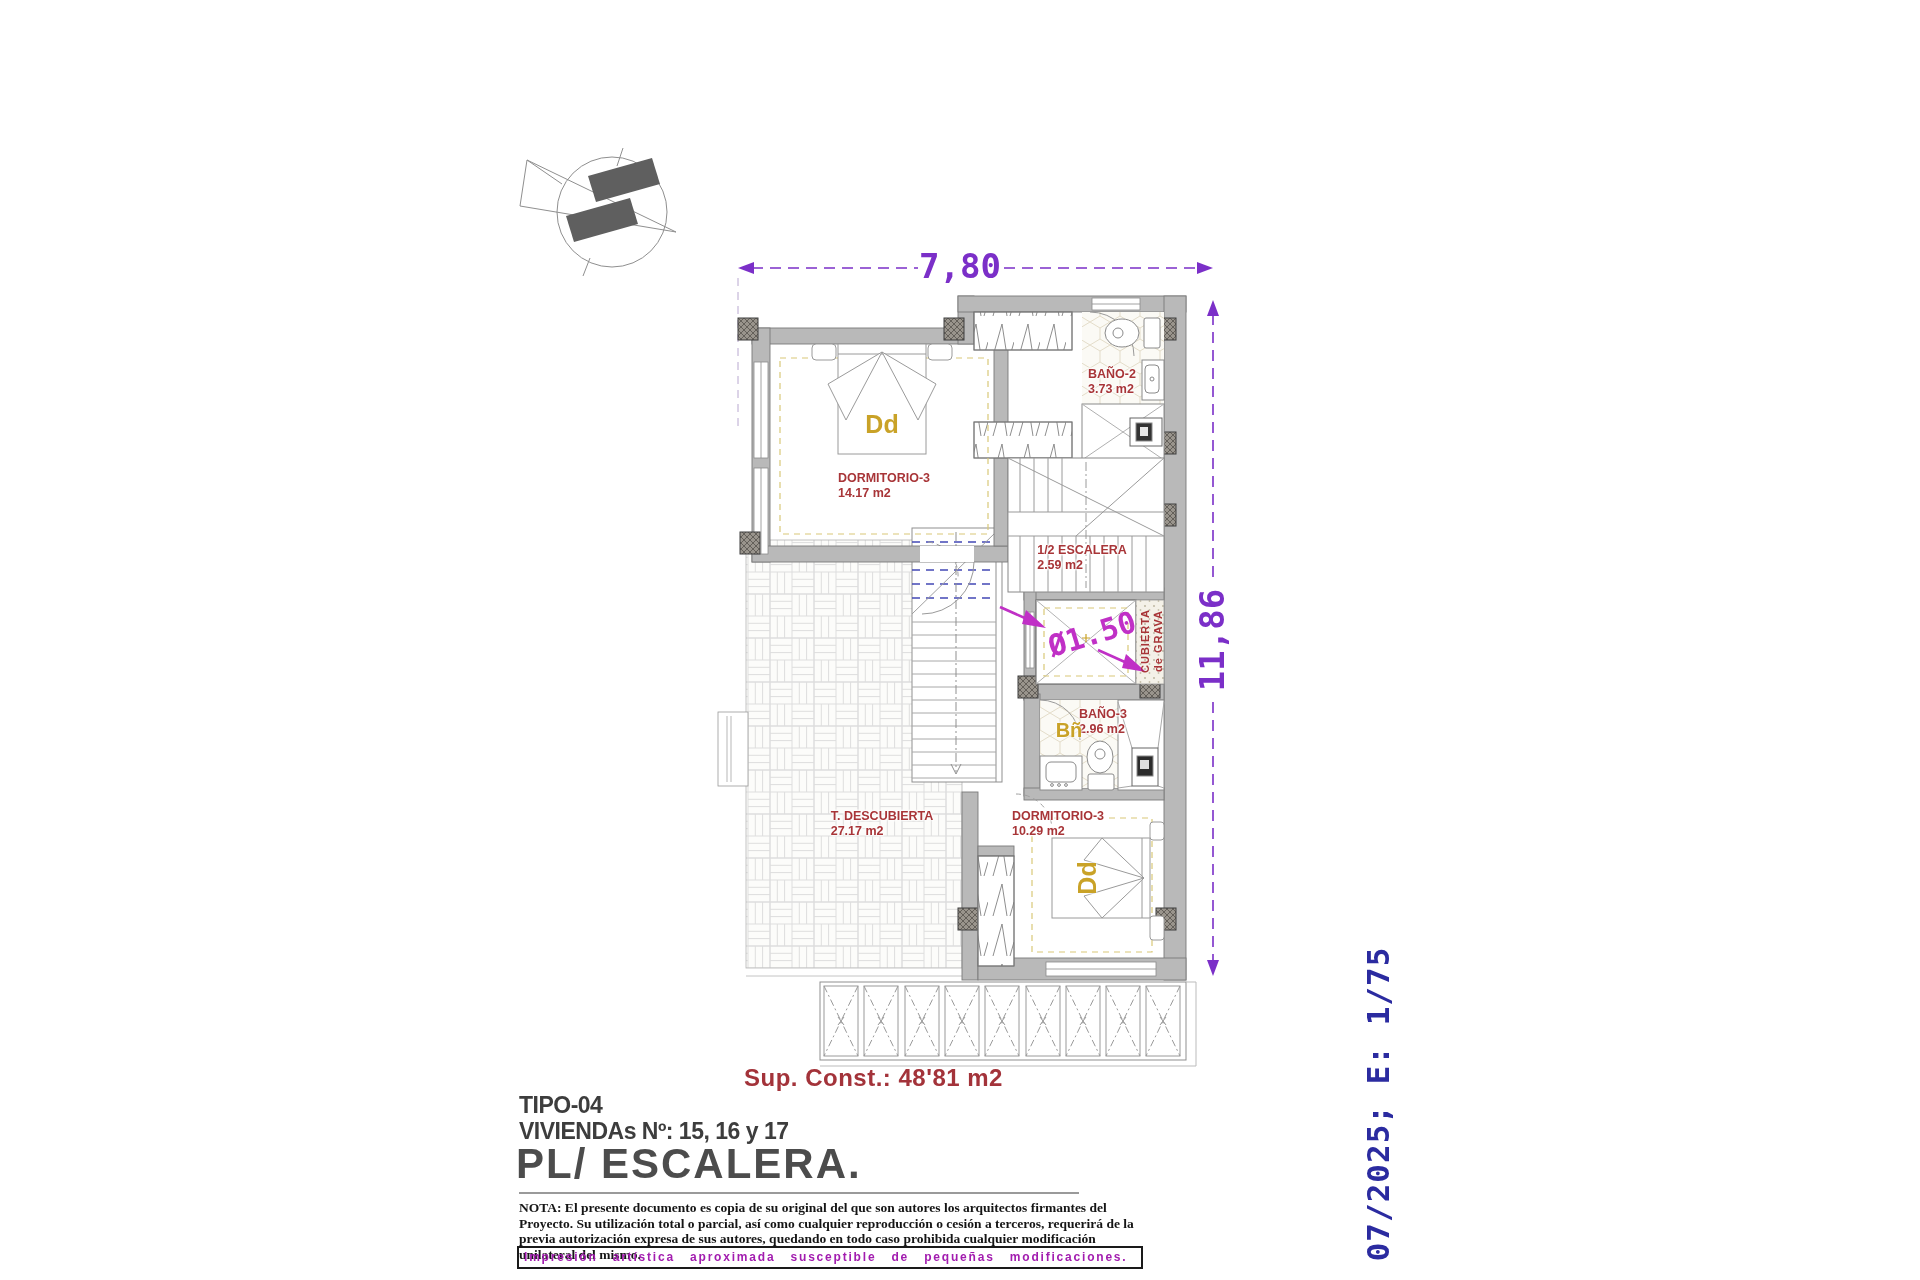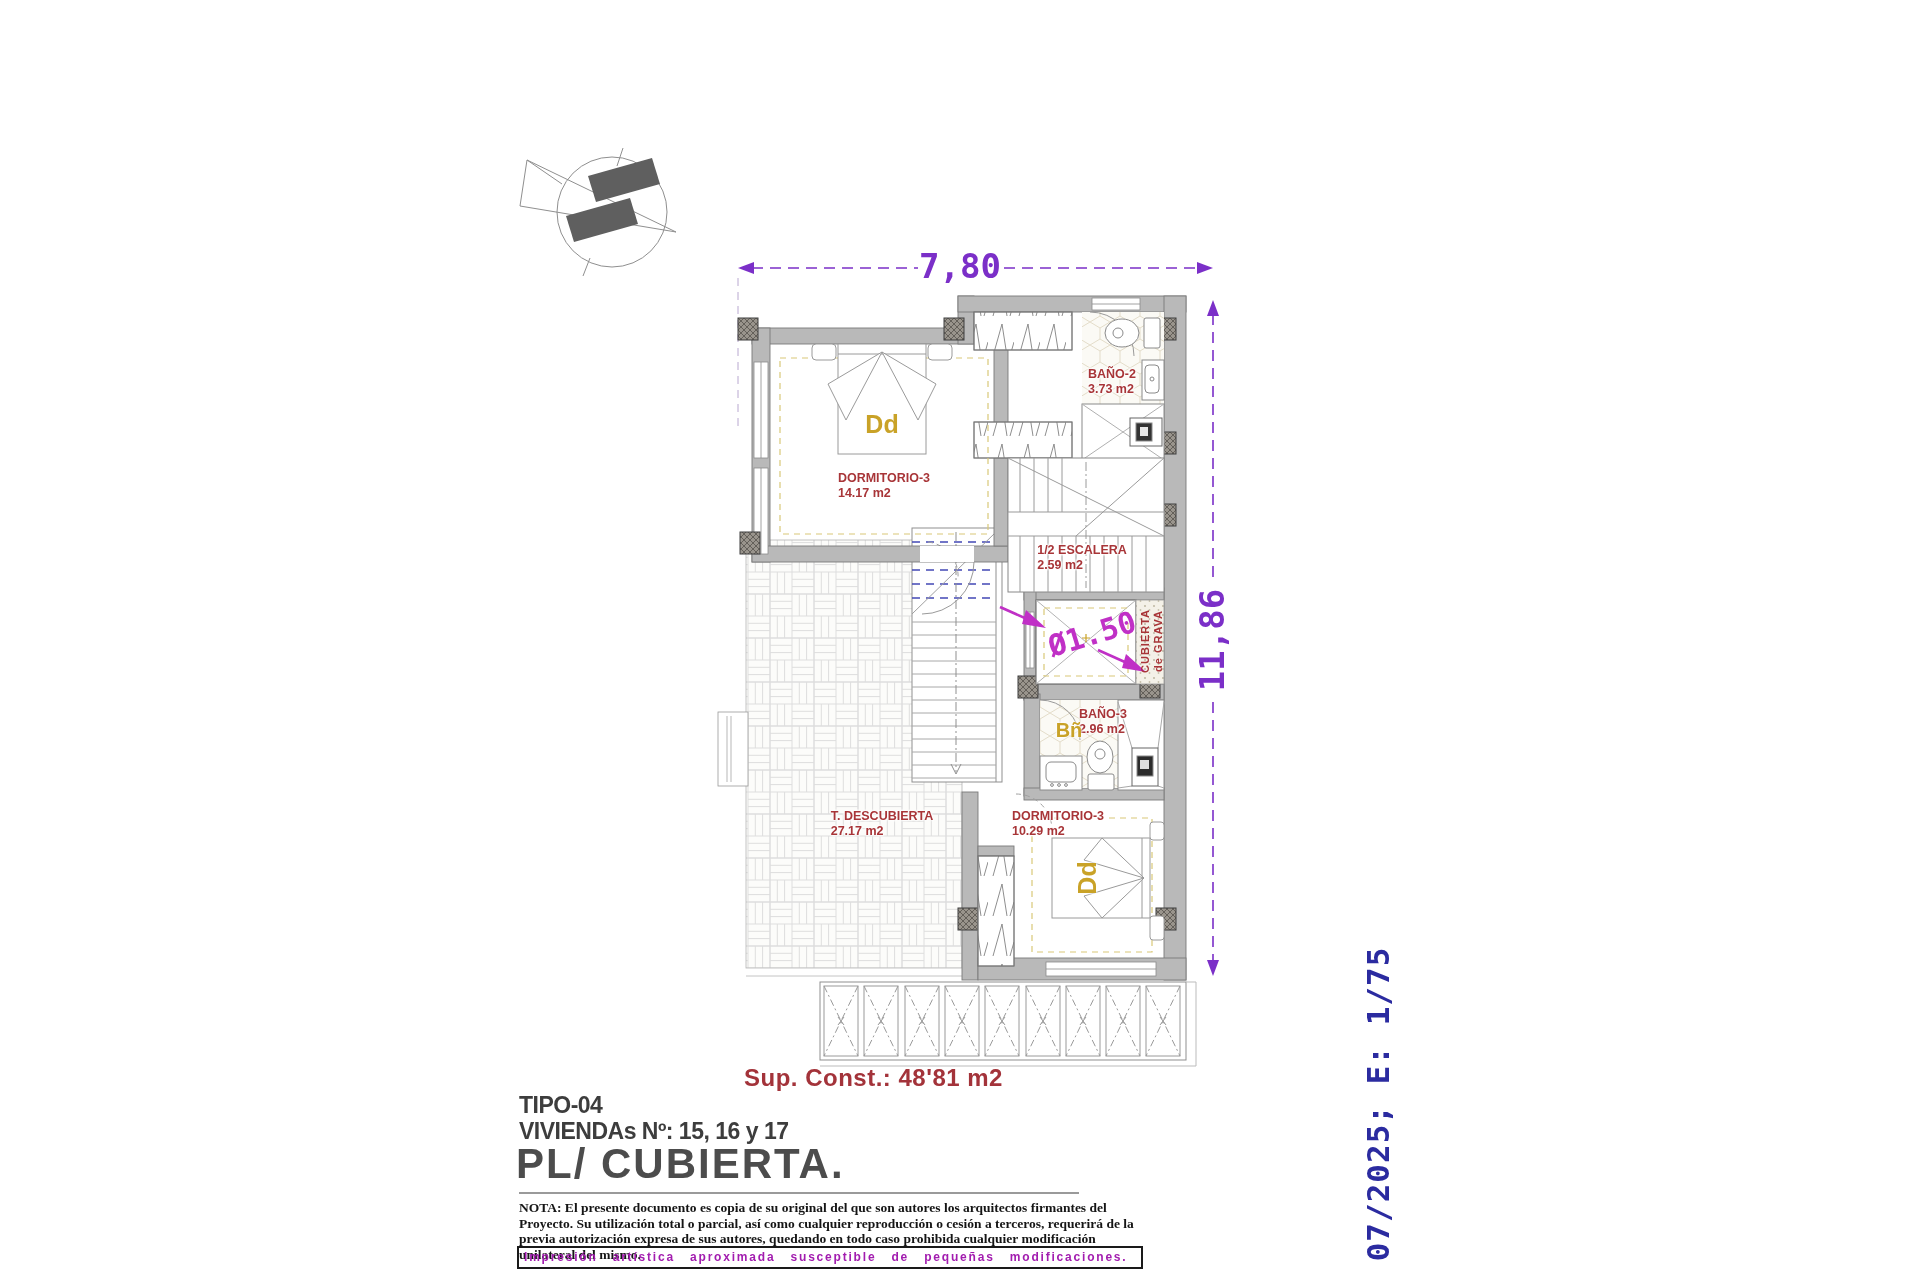--- a/index.html
+++ b/index.html
@@ -329,21 +329,21 @@
 </div>
 
 <div class="abs ctr tag" style="left:882px;top:424px">Dd</div>
 <div class="abs rot90 tag" style="left:1087px;top:878px">Dd</div>
 <div class="abs ctr tag" style="left:1069px;top:730px;font-size:20px">Bñ</div>
 
 <div class="abs supconst" style="left:744px;top:1064px">Sup. Const.: 48'81 m2</div>
 
 <div class="abs tb1" style="left:519px;top:1092px">TIPO-04</div>
 <div class="abs tb1" style="left:519px;top:1118px">VIVIENDAs Nº: 15, 16 y 17</div>
-<div class="abs tbfloor" style="left:516px;top:1140px">PL/ CUBIERTA.</div>
+<div class="abs tbfloor" style="left:516px;top:1140px">PL/ ESCALERA.</div>
 <div class="rule" style="left:519px;top:1192px;width:560px"></div>
 
 <div class="abs nota" style="left:519px;top:1200px;width:624px">NOTA: El presente documento es copia de su original del que son autores los arquitectos firmantes del Proyecto. Su utilización total o parcial, así como cualquier reproducción o cesión a terceros, requerirá  de la previa autorización expresa de sus autores, quedando en todo caso prohibida cualquier modificación unilateral del mismo.</div>
 
 <div class="abs disc" style="left:517px;top:1246px;width:612px">Impresión artística aproximada susceptible de pequeñas modificaciones.</div>
 
 <div class="abs rot90 stamp" style="left:1378px;top:1104px">07/2025; E: 1/75</div>
 
 </div>
 

